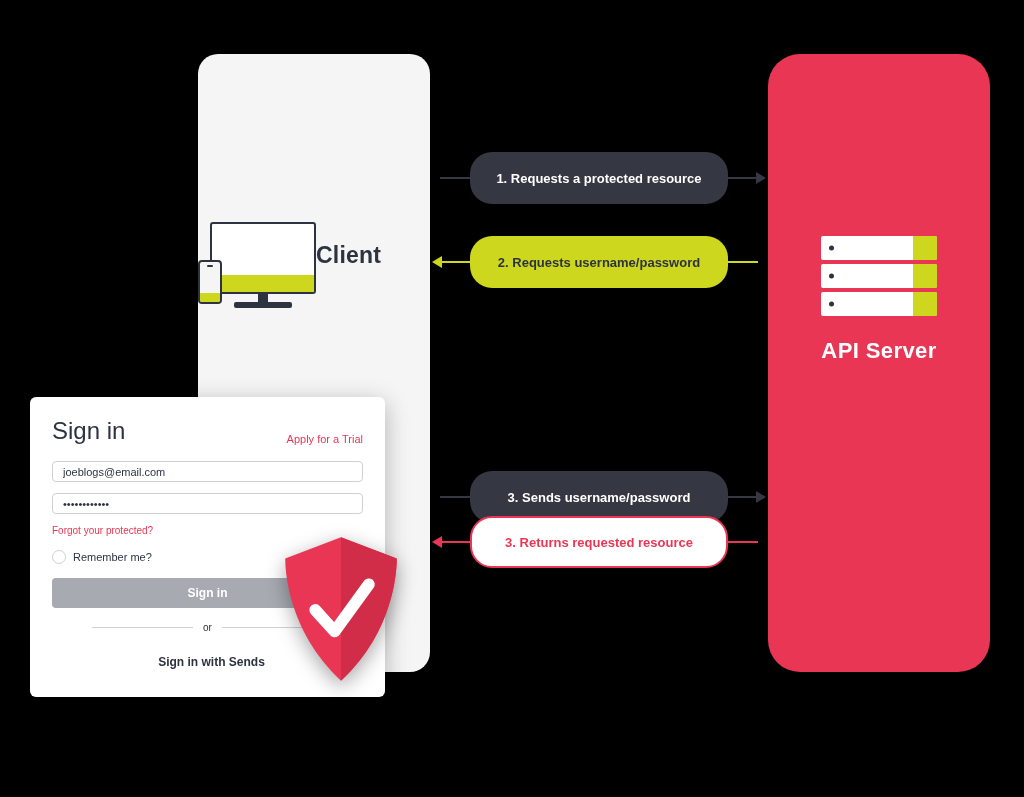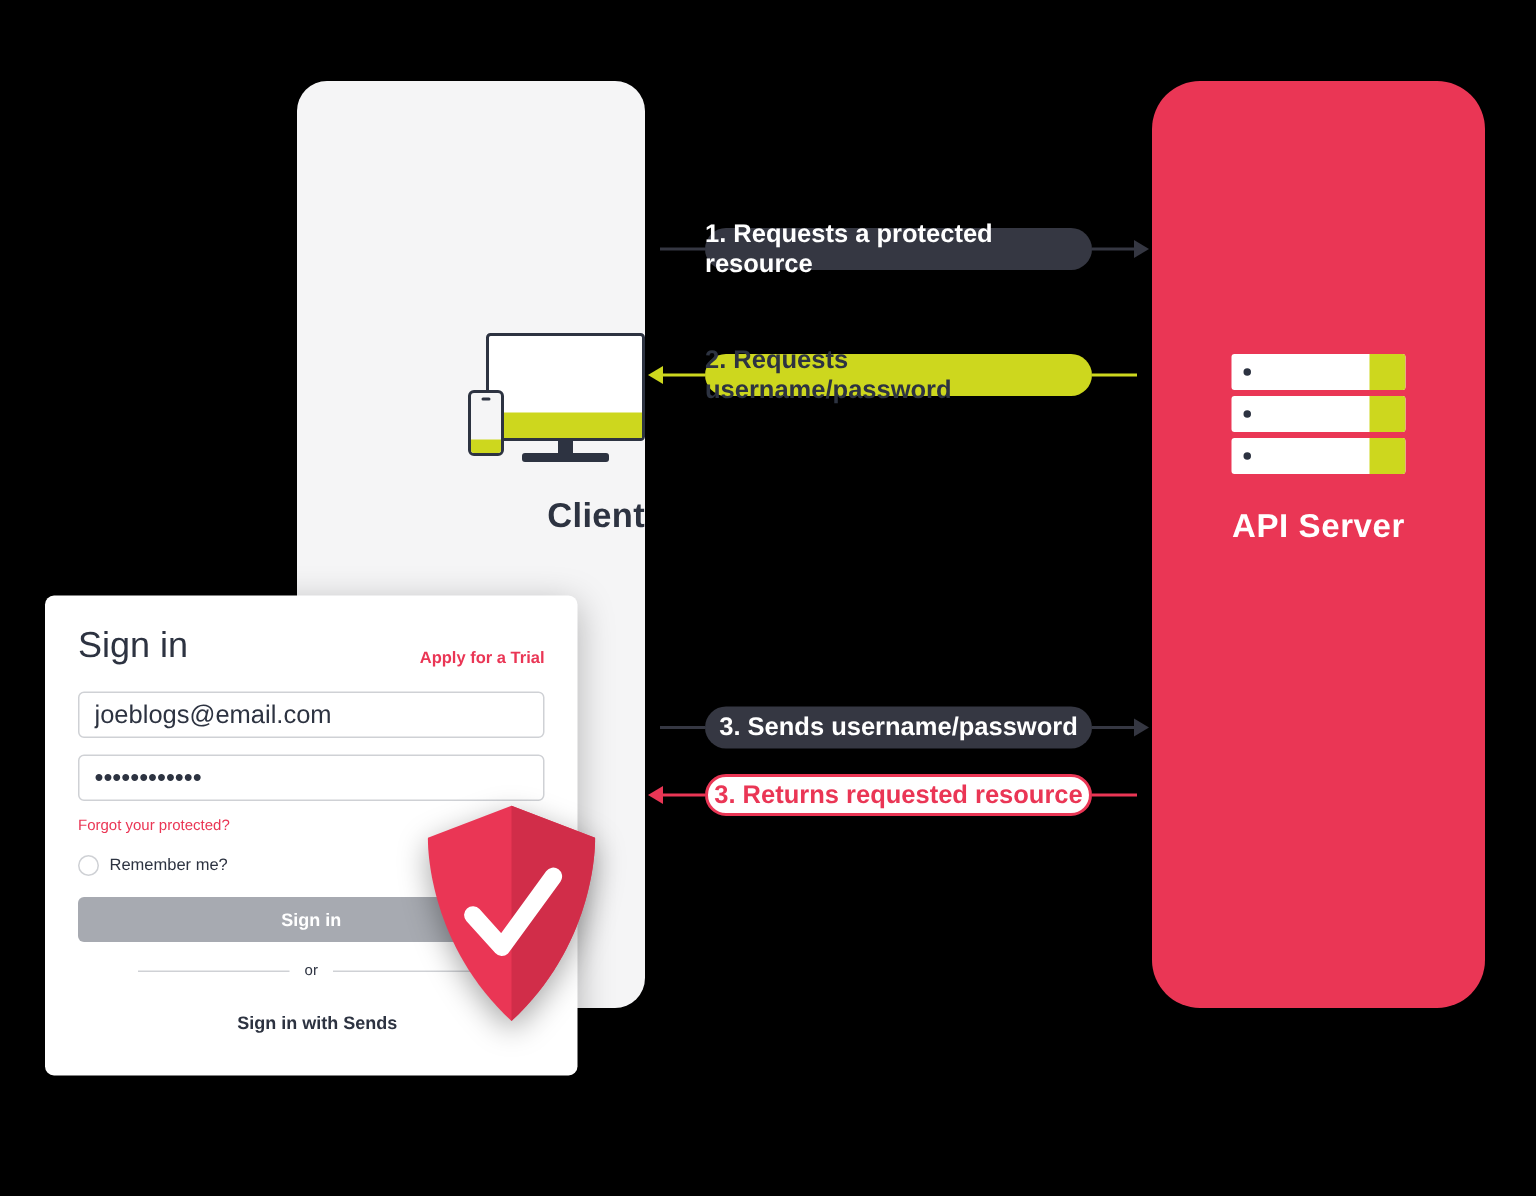--- a/index.html
+++ b/index.html
@@ -33,22 +33,22 @@
     position:absolute;
     left:198px;
     top:54px;
     width:232px;
     height:618px;
     background:var(--panel);
     border-radius:20px;
   }
   .client-card .client-inner{
     display:flex;
-    flex-direction:column;
-    align-items:flex-end;
+    flex-direction:row;
+    align-items:flex-start;
     justify-content:flex-start;
     padding-top:168px;
   }
   .client-label{
     margin-top:20px;
     font-weight:800;
     font-size:23px;
     color:var(--text-dark);
     letter-spacing:.2px;
   }
@@ -173,27 +173,27 @@
     position:absolute;
     left:440px;
     width:318px;
   }
   .flow-1{top:152px;}
   .flow-2{top:236px;}
   .flow-3{top:432px;margin-top:39px;}
   .flow-4{top:516px;}
   .pill{
     position:relative;
-    height:28px;
+    height:52px;
     border-radius:22px;
     display:flex;
     align-items:center;
     justify-content:center;
     font-weight:700;
-    font-size:17px;
+    font-size:13px;
     margin:0 30px;
   }
   .pill-dark{background:var(--dark);color:#fff;}
   .pill-lime{background:var(--lime);color:var(--text-dark);}
   .pill-pink{background:#fff;color:var(--pink);border:2px solid var(--pink);}
   
   .arrow{
     position:absolute;
     top:50%;
     transform:translateY(-50%);
@@ -235,30 +235,30 @@
     margin-bottom:16px;
   }
   .signin-title{
     font-size:24px;
     font-weight:500;
     color:var(--text-dark);
   }
   .signin-trial{
     font-size:11px;
     color:var(--pink);
-    font-weight:700;
+    font-weight:400;
     cursor:pointer;
   }
   .signin .field{
     width:100%;
-    height:31px;
+    height:21px;
     border:1px solid var(--border);
     border-radius:4px;
     padding:0 10px;
-    font-size:17px;
+    font-size:11px;
     color:var(--text-dark);
     margin-bottom:11px;
     background:#fff;
     font-family:inherit;
   }
   .signin .forgot{
     font-size:10px;
     color:var(--pink);
     margin-bottom:14px;
     cursor:pointer;

